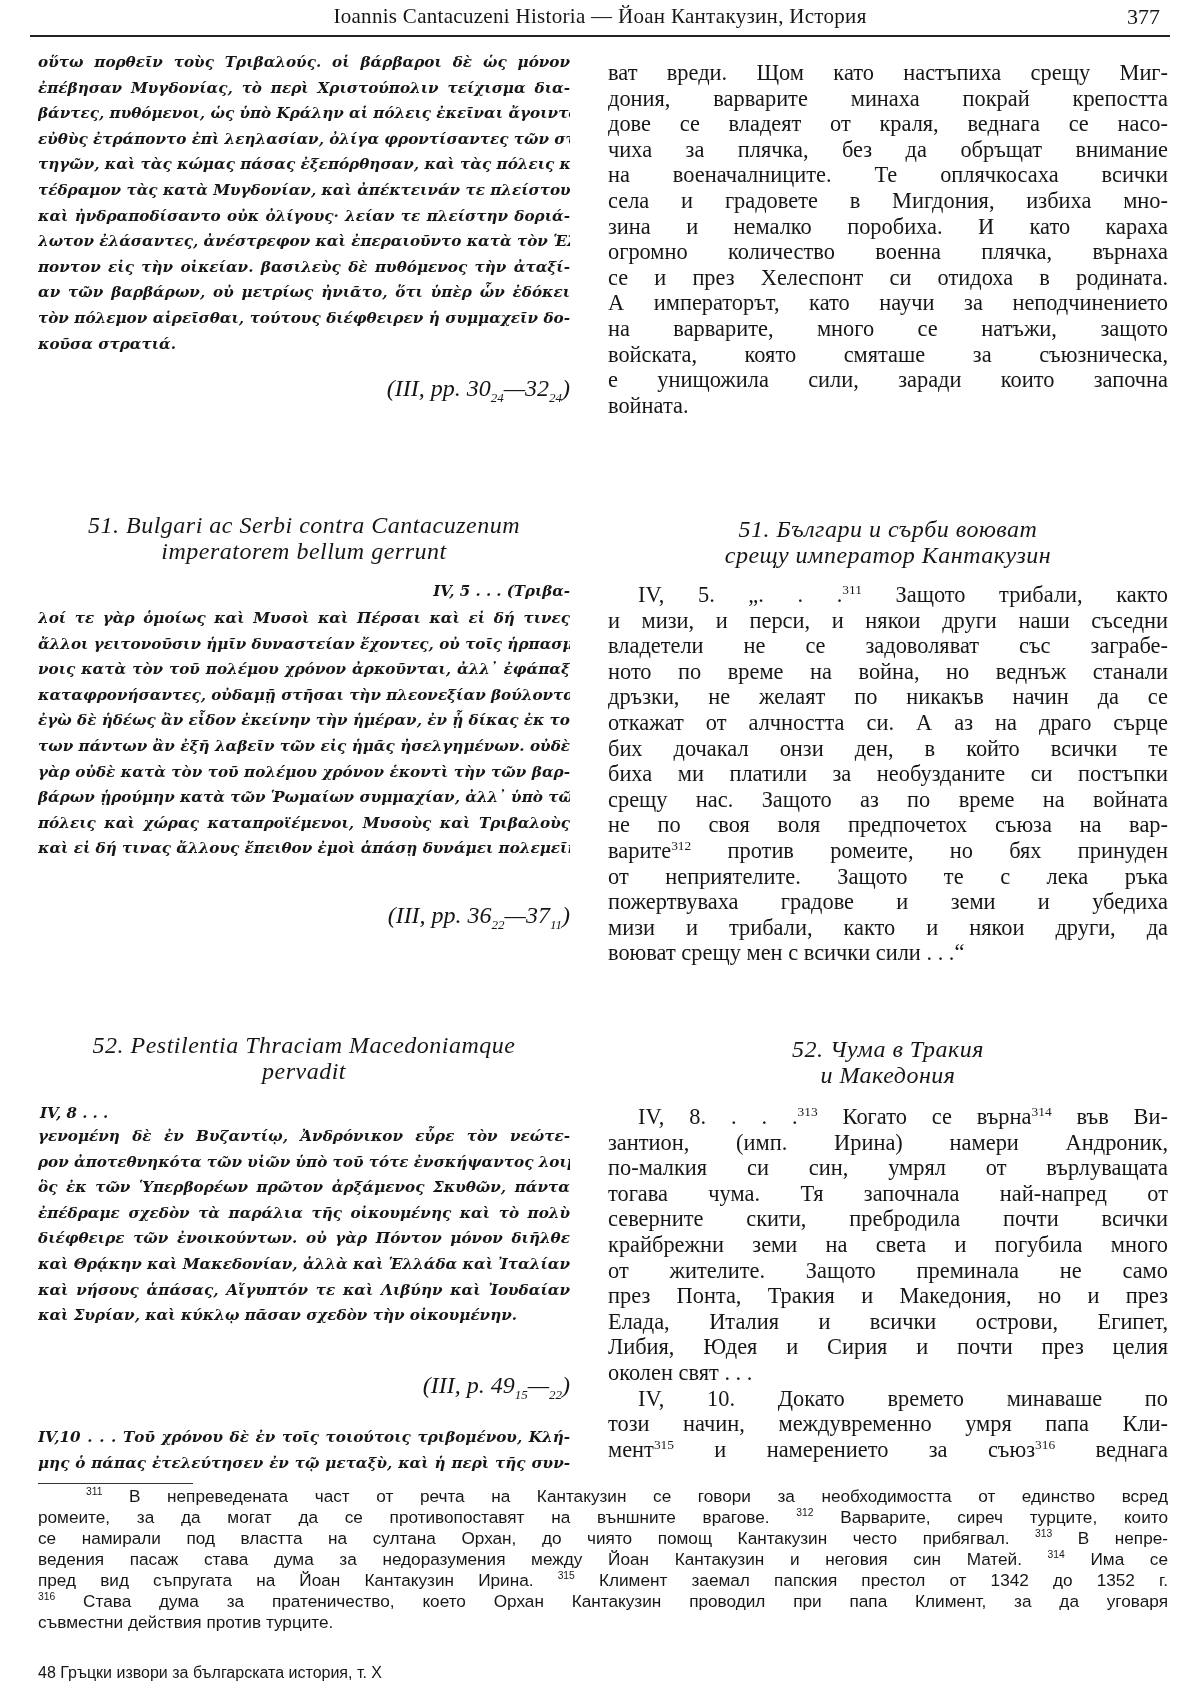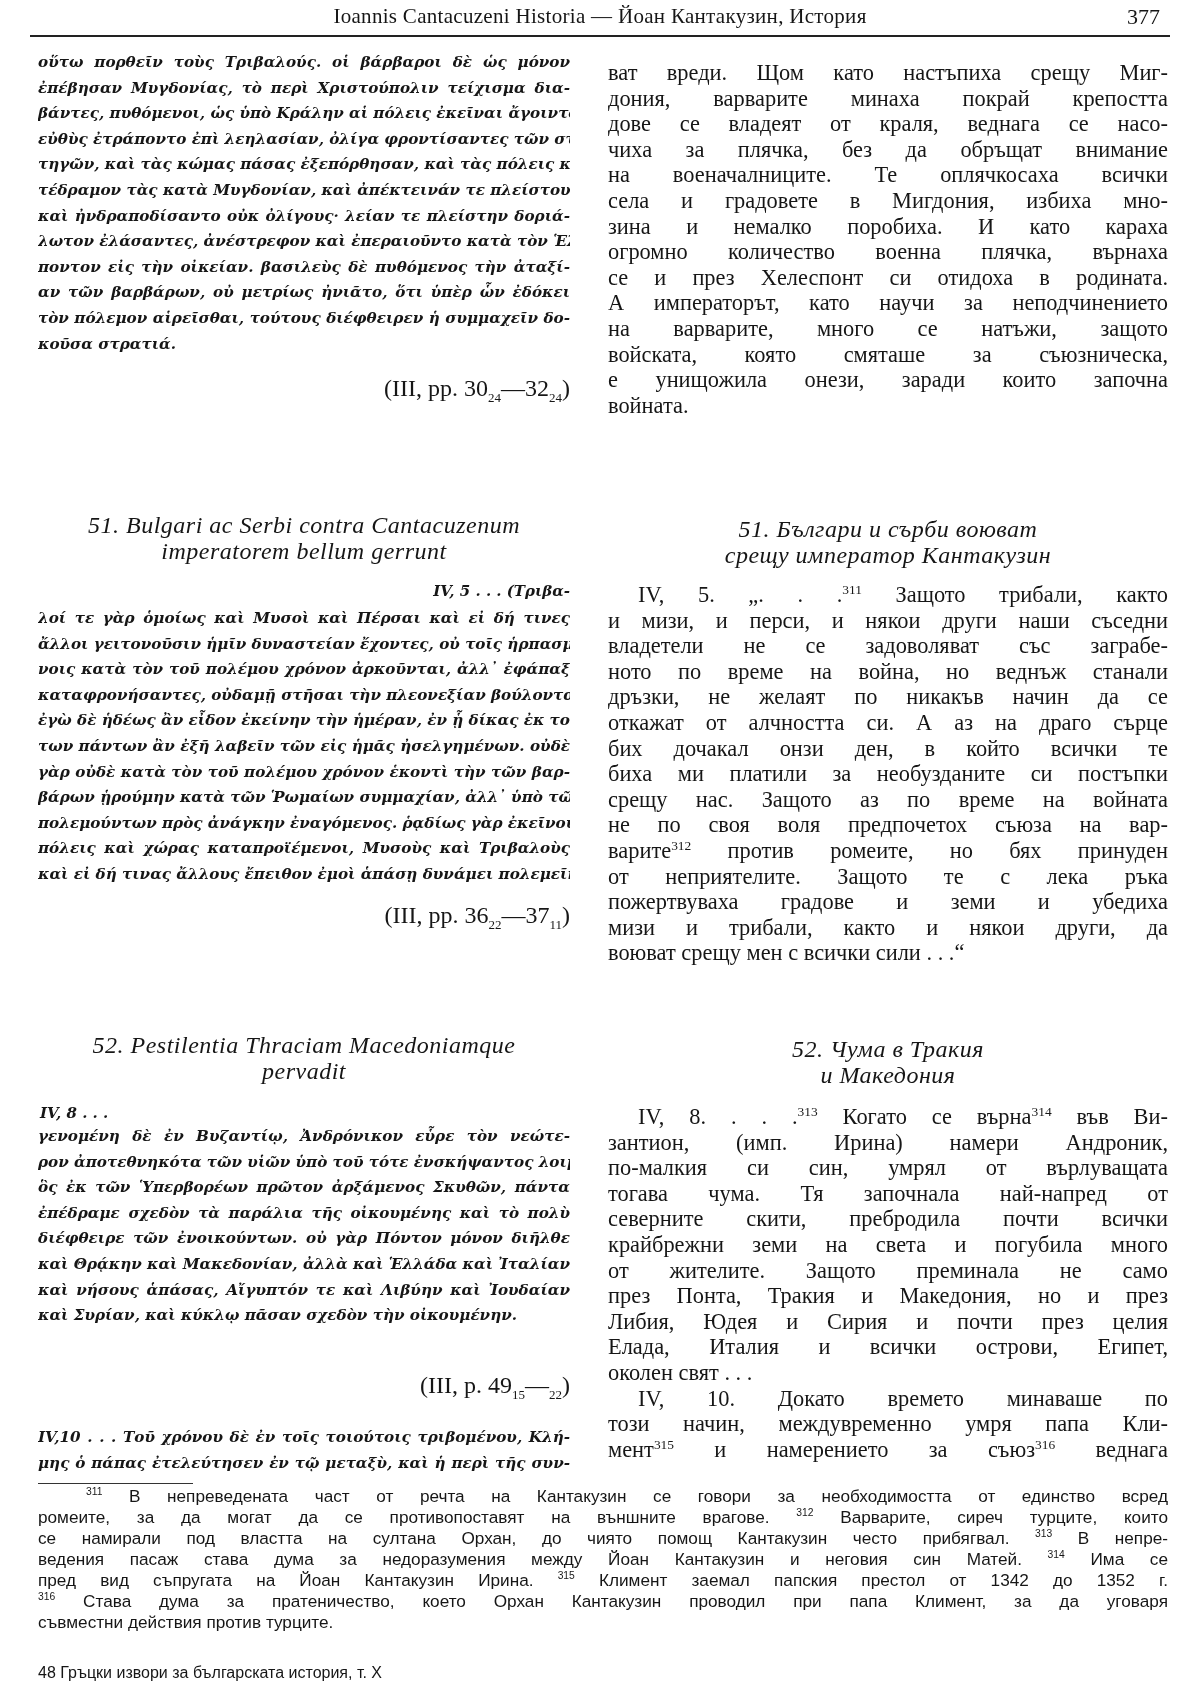--- a/index.html
+++ b/index.html
@@ -14,21 +14,21 @@
 
   .greek { font-family: "DejaVu Serif", serif; font-style: italic; font-weight: bold; font-size: 15.2px; line-height: 25.6px; text-align: justify; }
   .greek .line { display: block; white-space: nowrap; overflow: hidden; text-align-last: justify; text-align: justify; }
   .greek .line.last { text-align-last: left; }
 
   .bg { font-family: "Liberation Serif", serif; font-size: 22.4px; line-height: 25.6px; }
   .bg .line { display: block; white-space: nowrap; text-align: justify; text-align-last: justify; overflow: hidden; }
   .bg .line.last { text-align-last: left; }
   .bg .line.indent { padding-left: 30px; }
 
-  .ref { font-family: "Liberation Serif", serif; font-size: 24px; text-align: right; }
+  .ref { font-family: "Liberation Serif", serif; font-size: 24px; text-align: right; font-style: italic; }
   .ref sub { font-size: 13px; }
 
   .sec-title { font-family: "Liberation Serif", serif; font-style: italic; font-size: 24px; line-height: 26px; text-align: center; letter-spacing: 0.5px; }
   sup { font-size: 0.6em; vertical-align: super; line-height: 0; }
 
   .fn-rule { position: absolute; left: 38px; top: 1483px; width: 155px; border-top: 1px solid #333; }
   .footnotes { position: absolute; left: 38px; top: 1486px; width: 1130px; font-family: "Liberation Sans", sans-serif; font-size: 17.2px; line-height: 21px; }
   .footnotes .line { display: block; white-space: nowrap; text-align: justify; text-align-last: justify; overflow: hidden; }
   .footnotes .line.first { padding-left: 48px; }
   .footnotes .line.last { text-align-last: left; }
@@ -64,21 +64,21 @@
     <span class="line">дове се владеят от краля, веднага се насо-</span>
     <span class="line">чиха за плячка, без да обръщат внимание</span>
     <span class="line">на военачалниците. Те оплячкосаха всички</span>
     <span class="line">села и градовете в Мигдония, избиха мно-</span>
     <span class="line">зина и немалко поробиха. И като караха</span>
     <span class="line">огромно количество военна плячка, върнаха</span>
     <span class="line">се и през Хелеспонт си отидоха в родината.</span>
     <span class="line">А императорът, като научи за неподчинението</span>
     <span class="line">на варварите, много се натъжи, защото</span>
     <span class="line">войската, която смяташе за съюзническа,</span>
-    <span class="line">е унищожила онези, заради които започна</span>
+    <span class="line">е унищожила сили, заради които започна</span>
     <span class="line last">войната.</span>
   </div>
 
 <div class="col-left sec-title" style="top:512px;">
   <div>51. Bulgari ac Serbi contra Cantacuzenum</div>
   <div>imperatorem bellum gerrunt</div>
 </div>
 <div class="col-right sec-title" style="top:516px;">
   <div>51. Българи и сърби воюват</div>
   <div>срещу император Кантакузин</div>
@@ -86,21 +86,20 @@
 <div class="col-left" style="top:582px; text-align:right; font-family:'DejaVu Serif',serif; font-size:15px; font-style:italic; font-weight:bold;">IV, 5 . . . (Τριβα-</div>
 <div class="col-left greek" style="top:606px;" id="g-51">
     <span class="line">λοί τε γὰρ ὁμοίως καὶ Μυσοὶ καὶ Πέρσαι καὶ εἰ δή τινες</span>
     <span class="line">ἄλλοι γειτονοῦσιν ἡμῖν δυναστείαν ἔχοντες, οὐ τοῖς ἡρπασμέ-</span>
     <span class="line">νοις κατὰ τὸν τοῦ πολέμου χρόνον ἀρκοῦνται, ἀλλ᾽ ἐφάπαξ</span>
     <span class="line">καταφρονήσαντες, οὐδαμῇ στῆσαι τὴν πλεονεξίαν βούλονται.</span>
     <span class="line">ἐγὼ δὲ ἡδέως ἂν εἶδον ἐκείνην τὴν ἡμέραν, ἐν ᾗ δίκας ἐκ τού-</span>
     <span class="line">των πάντων ἂν ἐξῆ λαβεῖν τῶν εἰς ἡμᾶς ἠσελγημένων. οὐδὲ</span>
     <span class="line">γὰρ οὐδὲ κατὰ τὸν τοῦ πολέμου χρόνον ἑκοντὶ τὴν τῶν βαρ-</span>
     <span class="line">βάρων ᾑρούμην κατὰ τῶν Ῥωμαίων συμμαχίαν, ἀλλ᾽ ὑπὸ τῶν</span>
-    <span class="line">πολεμούντων πρὸς ἀνάγκην ἐναγόμενος. ῥᾳδίως γὰρ ἐκεῖνοι</span>
     <span class="line">πόλεις καὶ χώρας καταπροϊέμενοι, Μυσοὺς καὶ Τριβαλοὺς</span>
     <span class="line last">καὶ εἰ δή τινας ἄλλους ἔπειθον ἐμοὶ ἁπάσῃ δυνάμει πολεμεῖν.</span>
   </div>
 <div class="col-left ref" style="top:902px;" id="ref-51"><span>(III, pp. 36</span><sub>22</sub><span>—37</span><sub>11</sub><span>)</span></div>
 <div class="col-right bg" style="top:582px;" id="b-51">
     <span class="line indent"><span>IV, 5. „. . .</span><sup>311</sup><span> Защото трибали, както</span></span>
     <span class="line">и мизи, и перси, и някои други наши съседни</span>
     <span class="line">владетели не се задоволяват със заграбе-</span>
     <span class="line">ното по време на война, но веднъж станали</span>
     <span class="line">дръзки, не желаят по никакъв начин да се</span>
@@ -142,22 +141,22 @@
   </div>
 <div class="col-right bg" style="top:1104px;" id="b-52">
     <span class="line indent"><span>IV, 8. . . .</span><sup>313</sup><span> Когато се върна</span><sup>314</sup><span> във Ви-</span></span>
     <span class="line">зантион, (имп. Ирина) намери Андроник,</span>
     <span class="line">по-малкия си син, умрял от върлуващата</span>
     <span class="line">тогава чума. Тя започнала най-напред от</span>
     <span class="line">северните скити, пребродила почти всички</span>
     <span class="line">крайбрежни земи на света и погубила много</span>
     <span class="line">от жителите. Защото преминала не само</span>
     <span class="line">през Понта, Тракия и Македония, но и през</span>
+    <span class="line">Елада, Италия и всички острови, Египет,</span>
     <span class="line">Либия, Юдея и Сирия и почти през целия</span>
-    <span class="line">Елада, Италия и всички острови, Египет,</span>
     <span class="line last">околен свят . . .</span>
     <span class="line indent">IV, 10. Докато времето минаваше по</span>
     <span class="line">този начин, междувременно умря папа Кли-</span>
     <span class="line"><span>мент</span><sup>315</sup><span> и намерението за съюз</span><sup>316</sup><span> веднага</span></span>
   </div>
 
 <div class="fn-rule"></div>
 <div class="footnotes" id="fn">
     <span class="line first"><sup>311</sup><span> В непреведената част от речта на Кантакузин се говори за необходимостта от единство всред</span></span>
     <span class="line"><span>ромеите, за да могат да се противопоставят на външните врагове.   </span><sup>312</sup><span> Варварите, сиреч турците, които</span></span>

